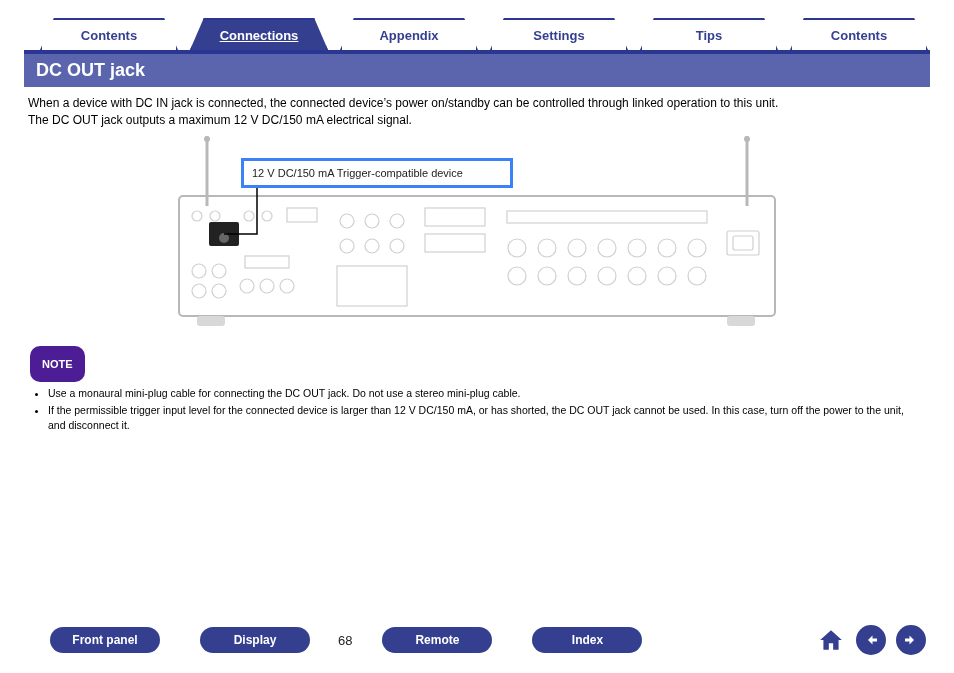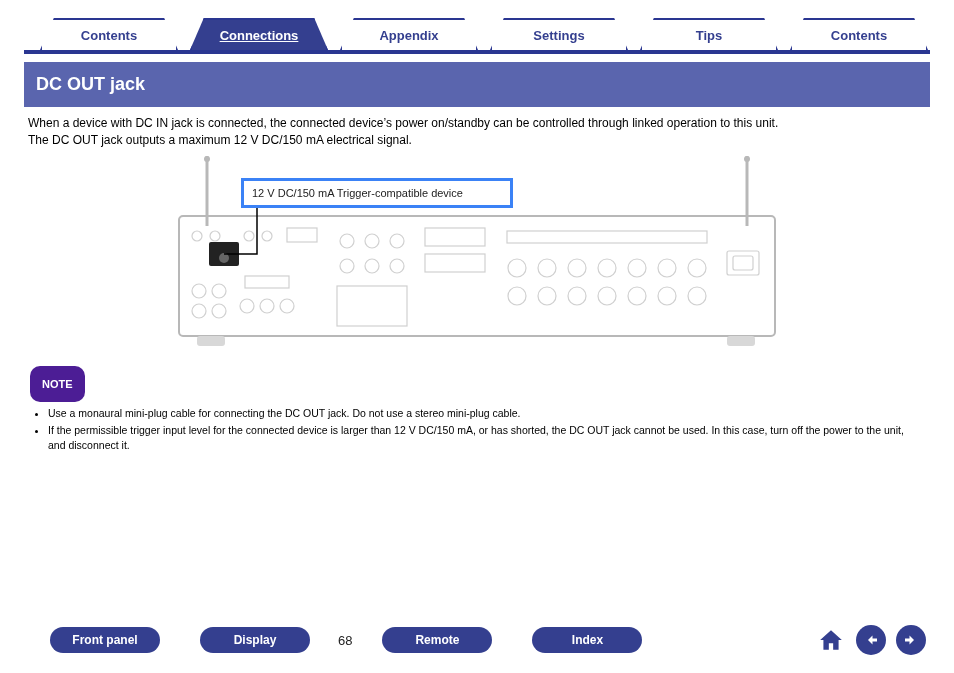--- a/index.html
+++ b/index.html
@@ -47,26 +47,26 @@
     border-bottom: none;
     margin: 0 2px;
   }
   .tab.active {
     background: var(--brand);
     color: #fff;
     text-decoration: underline;
   }
   
   .section-title {
-    margin-top: 8px;
+    margin-top: 0;
     background: #5a65ae;
     color: #fff;
     font-size: 18px;
     font-weight: bold;
-    padding: 12px 12px;
+    padding: 6px 12px;
   }
   
   .body-text {
     font-size: 12px;
     line-height: 1.45;
     margin: 8px 4px 0 4px;
     color: #000;
   }
   
   .diagram-wrap {

